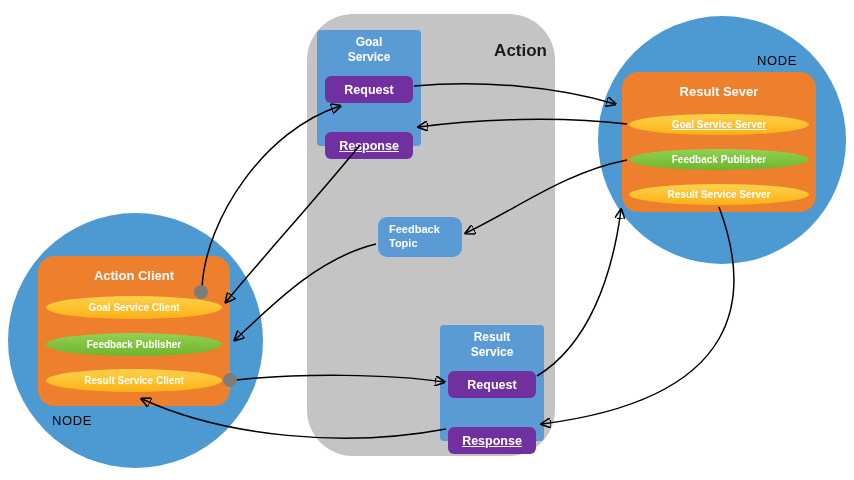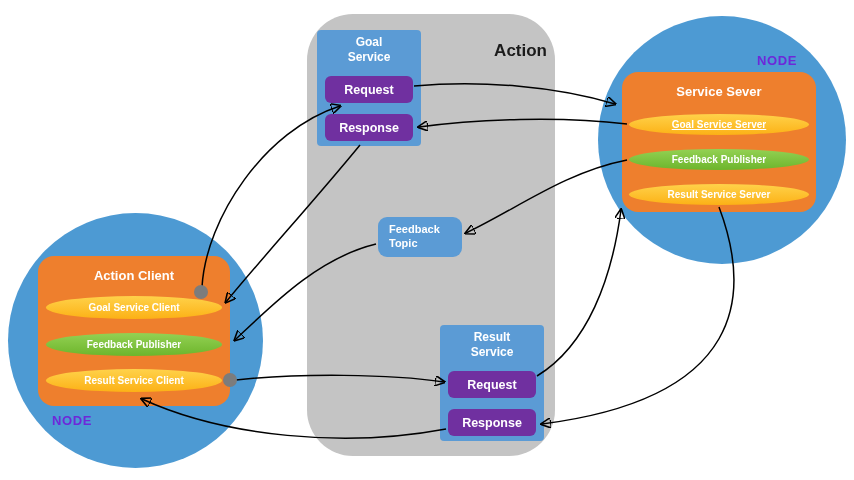--- a/index.html
+++ b/index.html
@@ -14,21 +14,21 @@
     background:var(--action-container,#c4c4c4); border-radius:46px;
   }
   .action-title {
     position:absolute; left:421px; top:41px; width:126px; text-align:right;
     font-size:17px; font-weight:bold; color:#1b1b1b;
   }
   
   .node-circle { position:absolute; border-radius:50%; background:var(--node-circle,#4d9ad3); }
   .node-left  { left:8px;  top:213px; width:255px; height:255px; }
   .node-right { left:598px; top:16px;  width:248px; height:248px; }
-  .node-label { position:absolute; color:#6d28d9; font-weight:bold; font-size:13px; letter-spacing:0.6px; }
+  .node-label { position:absolute; color:#000000; font-weight:normal; font-size:13px; letter-spacing:0.6px; }
   .node-label-left  { left:52px;  top:413px; }
   .node-label-right { left:757px; top:53px;  }
   
   .inner-box { position:absolute; background:var(--server-box,#ee7f2d); border-radius:16px; }
   .client-box { left:38px;  top:256px; width:192px; height:150px; }
   .server-box { left:622px; top:72px;  width:194px; height:140px; }
   .inner-title { text-align:center; color:#fff; font-weight:bold; font-size:13px; margin-top:12px; }
   .pill {
     position:absolute; border-radius:50%; color:#fff; font-weight:bold; font-size:10px;
     display:flex; align-items:center; justify-content:center; text-align:center;
@@ -47,21 +47,21 @@
     width:64px; margin:5px auto 0; text-align:center;
     font-weight:bold; font-size:12px; line-height:1.25;
   }
   .mini-btn {
     position:absolute; left:8px; width:88px; height:27px;
     background:var(--request-box,#7030a0); border-radius:6px;
     color:#fff; font-weight:bold; font-size:12.5px;
     display:flex; align-items:center; justify-content:center;
   }
   .btn-request  { top:46px; }
-  .btn-response { top:84px; }
+  .btn-response { top:102px;text-decoration:underline; }
   
   .feedback-topic {
     position:absolute; left:378px; top:217px; width:84px; height:40px;
     background:var(--service-box,#5b9bd5); border-radius:9px; color:#fff;
     display:flex; align-items:center; justify-content:center;
   }
   .feedback-topic span {
     display:block; width:62px; text-align:left;
     font-weight:bold; font-size:11px; line-height:1.25;
   }
@@ -81,21 +81,21 @@
   <div class="inner-box client-box">
     <div class="inner-title">Action Client</div>
     <div class="pill pill-yellow pill-1c">Goal Service Client</div>
     <div class="pill pill-green pill-2c">Feedback Publisher</div>
     <div class="pill pill-yellow pill-3c">Result Service Client</div>
   </div>
   <div class="node-label node-label-left">NODE</div>
 
   <div class="node-circle node-right"></div>
   <div class="inner-box server-box">
-    <div class="inner-title">Service Sever</div>
+    <div class="inner-title">Result Sever</div>
     <div class="pill pill-yellow pill-1s">Goal Service Server</div>
     <div class="pill pill-green pill-2s">Feedback Publisher</div>
     <div class="pill pill-yellow pill-3s">Result Service Server</div>
   </div>
   <div class="node-label node-label-right">NODE</div>
 
   <div class="service-box goal-service">
     <div class="service-title">Goal Service</div>
     <div class="mini-btn btn-request">Request</div>
     <div class="mini-btn btn-response">Response</div>

